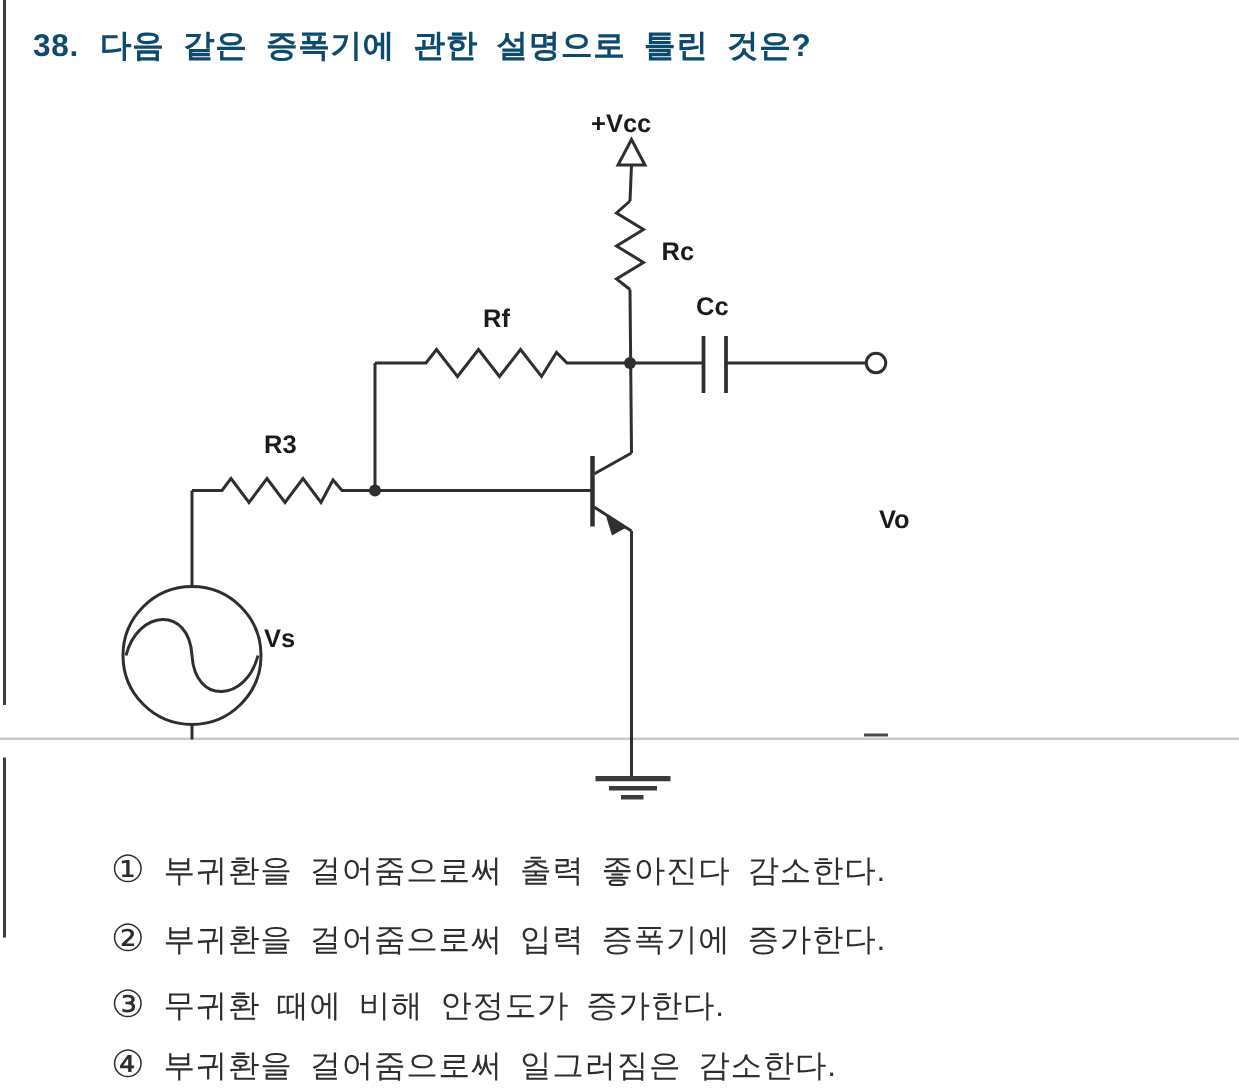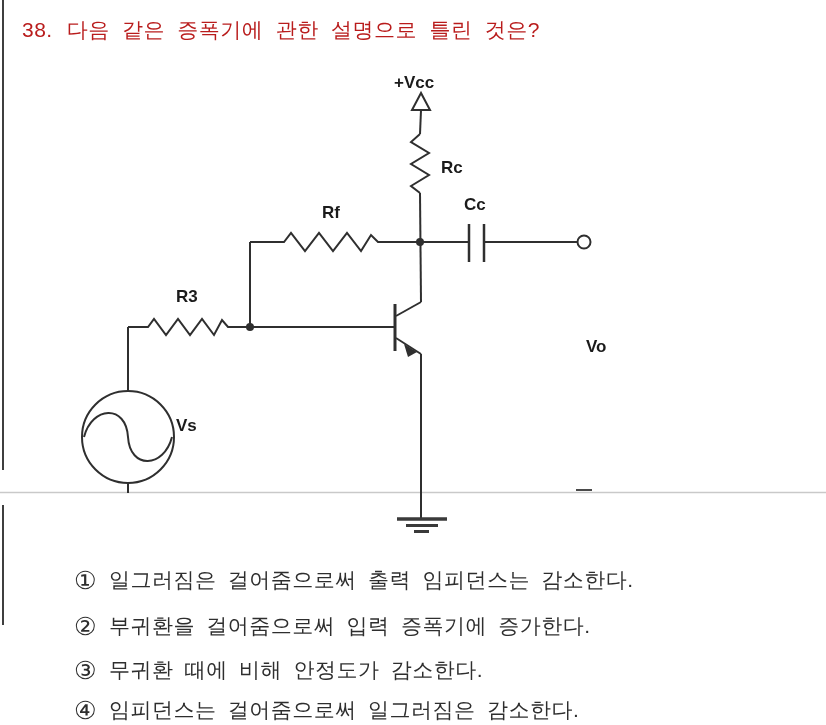--- a/index.html
+++ b/index.html
@@ -10,23 +10,24 @@
     font-family:"Liberation Sans","DejaVu Sans",sans-serif;
     overflow:hidden;
   }
   .border-seg{
     position:absolute;left:2px;width:2px;background:#3f3f3f;
   }
   .border-a{top:0;height:470px;}
   .border-b{top:505px;height:120px;}
   .question-line{
     position:absolute;left:22px;top:16px;
-    font-size:21px;color:#b91c1c;
+    font-size:21px;color:#0c4a6e;
     letter-spacing:0.5px;word-spacing:6px;
     white-space:nowrap;
+    font-weight:bold;
   }
   .q-num{margin-right:14px;}
   .circuit-svg{position:absolute;left:0;top:0;}
   .choices{position:absolute;left:0;top:0;width:826px;}
   .choice-row{
     position:absolute;left:74px;
     font-size:21px;color:#2e2e2e;
     letter-spacing:0.5px;word-spacing:5px;
     white-space:nowrap;
     display:flex;align-items:center;
@@ -117,29 +118,29 @@
     <g stroke="#3a3a3a" fill="none">
       <line x1="397" y1="519" x2="447" y2="519" stroke-width="3.5"></line>
       <line x1="406" y1="525.5" x2="438" y2="525.5" stroke-width="3"></line>
       <line x1="414" y1="531.5" x2="429" y2="531.5" stroke-width="3"></line>
     </g>
   </svg>
 
   <div class="choices">
     <div class="choice-row row-1">
       <span class="choice-num">①</span>
-      <span>일그러짐은 걸어줌으로써 출력 임피던스는 감소한다.</span>
+      <span>부귀환을 걸어줌으로써 출력 좋아진다 감소한다.</span>
     </div>
     <div class="choice-row row-2">
       <span class="choice-num">②</span>
       <span>부귀환을 걸어줌으로써 입력 증폭기에 증가한다.</span>
     </div>
     <div class="choice-row row-3">
       <span class="choice-num">③</span>
-      <span>무귀환 때에 비해 안정도가 감소한다.</span>
+      <span>무귀환 때에 비해 안정도가 증가한다.</span>
     </div>
     <div class="choice-row row-4">
       <span class="choice-num">④</span>
-      <span>임피던스는 걸어줌으로써 일그러짐은 감소한다.</span>
+      <span>부귀환을 걸어줌으로써 일그러짐은 감소한다.</span>
     </div>
   </div>
 
 </div>
 
 </body></html>

